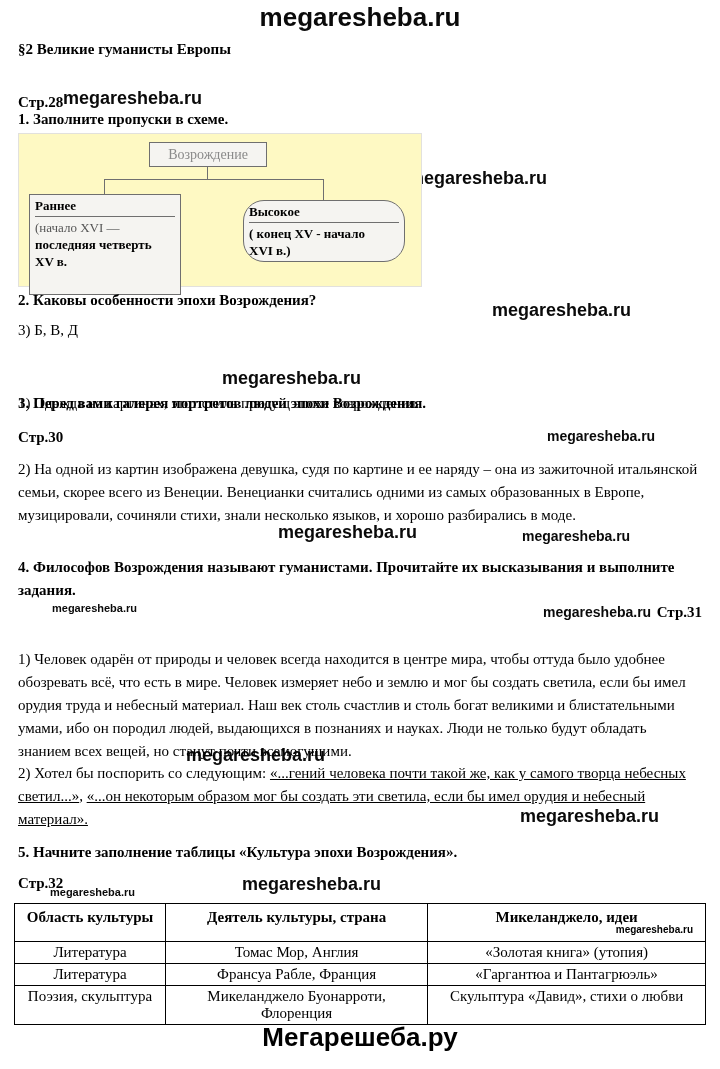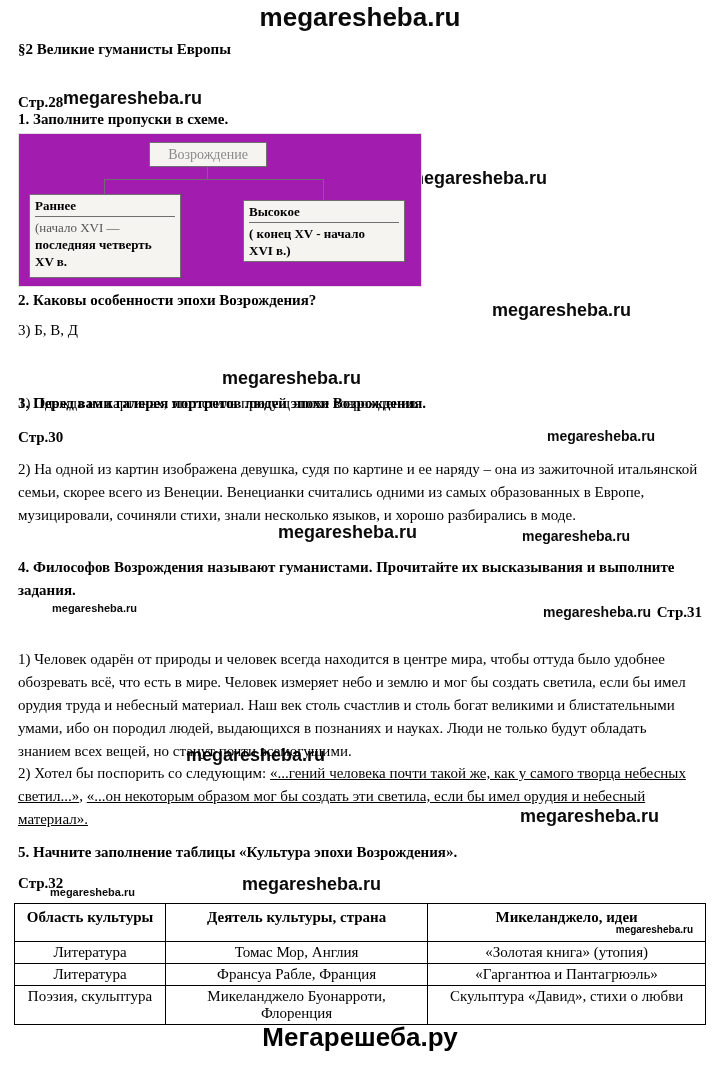--- a/index.html
+++ b/index.html
@@ -14,27 +14,27 @@
   .wm-top  { top:2px; left:50%; transform:translateX(-50%); font-size:26px; }
   .wm-lg   { font-size:18px; }
   .wm-md   { font-size:14px; }
   .wm-sm   { font-size:11px; }
   .blk { position:absolute; left:18px; width:684px; font-size:15px; line-height:23px; }
   .bold { font-weight:700; }
   .ul { text-decoration:underline; }
   
   .diagram {
     position:absolute; left:18px; top:133px; width:402px; height:152px;
-    background:#a21caf; border:1px solid #e2e1dd;
+    background:#fef9c3; border:1px solid #e2e1dd;
   }
   .dg-box { position:absolute; border:1px solid #6f6f6f; background:#f5f4f1; box-sizing:border-box; }
   .dg-root { left:130px; top:8px; width:118px; height:25px; text-align:center;
              color:#8a8a8a; font-size:14px; line-height:23px; }
-  .dg-left { left:10px; top:60px; width:152px; height:84px; padding:2px 5px; font-size:13px; line-height:17px; }
-  .dg-right{ left:224px; top:66px; width:162px; height:62px; padding:2px 5px; font-size:13px; line-height:17px; }
+  .dg-left { left:10px; top:60px; width:152px; height:101px; padding:2px 5px; font-size:13px; line-height:17px; }
+  .dg-right{ left:224px; top:66px; width:162px; height:62px; padding:2px 5px; font-size:13px; line-height:17px;border-radius:21px; }
   .dg-title { font-weight:700; border-bottom:1px solid #6f6f6f; padding-bottom:2px; margin-bottom:2px; }
   .dg-line { position:absolute; background:#6f6f6f; }
   
   table.culture {
     position:absolute; left:14px; top:903px; width:692px;
     border-collapse:collapse; font-size:15px;
   }
   table.culture th, table.culture td {
     border:1px solid #000; padding:2px 8px; vertical-align:top; text-align:center;
   }

